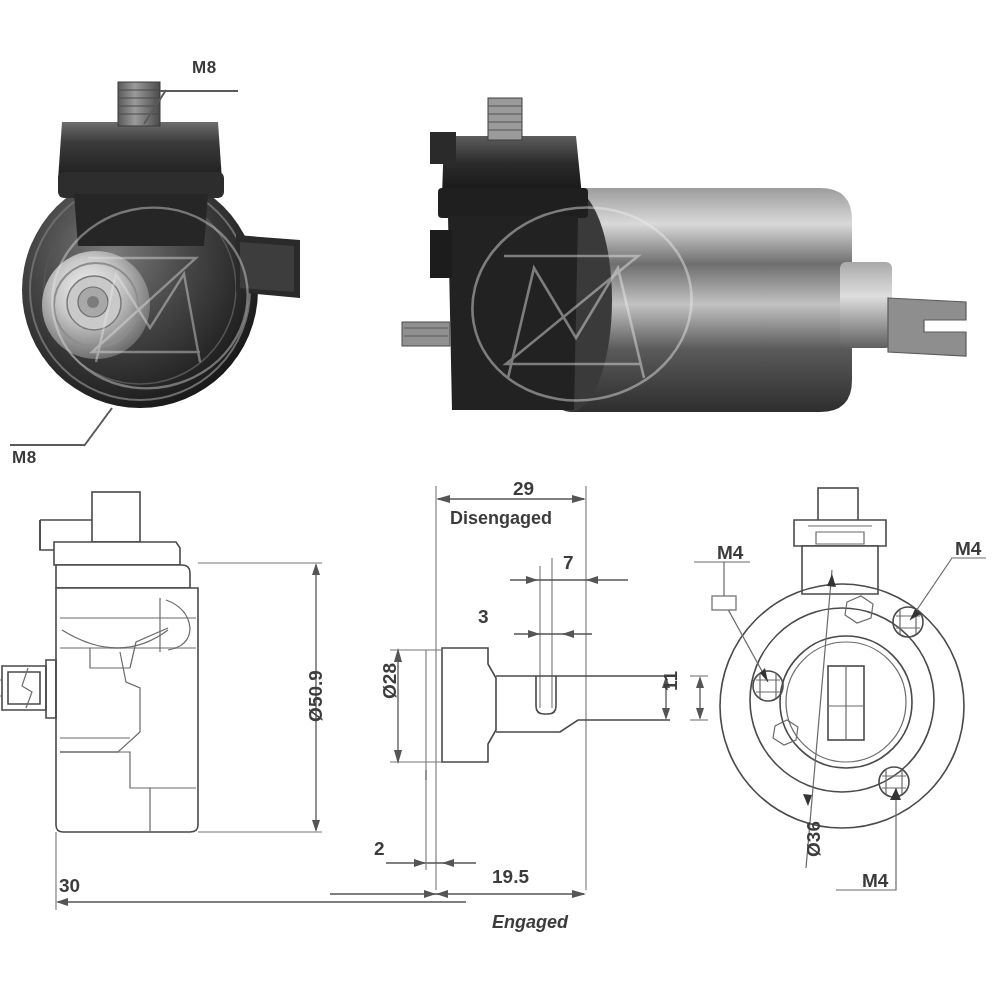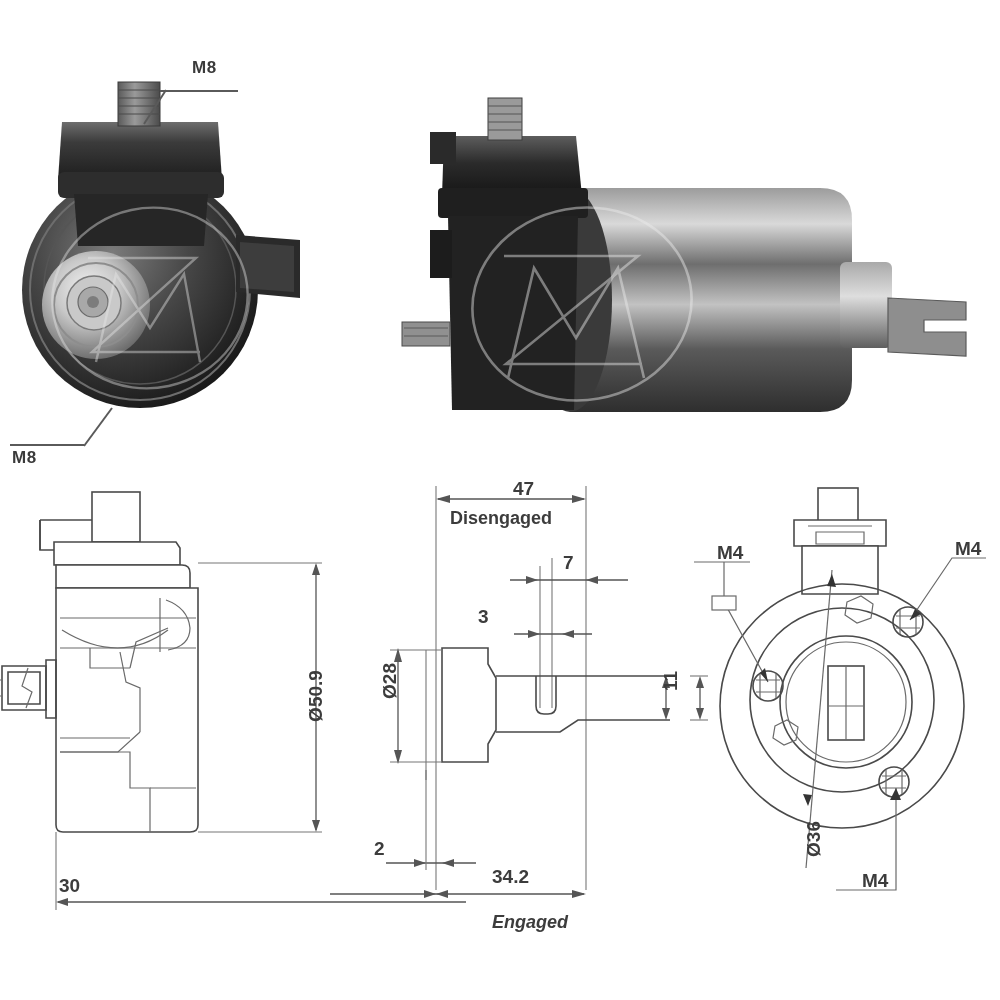--- a/index.html
+++ b/index.html
@@ -259,33 +259,33 @@
       <polygon points="96,393 84,389 84,397" fill="#555"></polygon>
       <polygon points="112,393 124,389 124,397" fill="#555"></polygon>
       <line class="ln-ext" x1="96" y1="300" x2="96" y2="400"></line>
 
       <line class="ln-dim" x1="0" y1="424" x2="254" y2="424"></line>
       <polygon points="106,424 94,420 94,428" fill="#555"></polygon>
       <polygon points="106,424 118,420 118,428" fill="#555"></polygon>
       <polygon points="256,424 242,420 242,428" fill="#555"></polygon>
     </svg>
 
-    <div class="dim" style="left:513px;top:8px;">47</div>
+    <div class="dim" style="left:513px;top:8px;">29</div>
     <div class="note" style="left:450px;top:38px;">Disengaged</div>
 
     <div class="dim" style="left:563px;top:82px;">7</div>
     <div class="dim" style="left:478px;top:136px;">3</div>
 
     <div class="dim rot" style="left:350px;top:200px;width:80px;text-align:center;">Ø28</div>
 
     <div class="dim rot" style="left:638px;top:200px;width:66px;text-align:center;">11</div>
 
     <div class="dim" style="left:374px;top:368px;">2</div>
 
-    <div class="dim" style="left:492px;top:396px;">34.2</div>
+    <div class="dim" style="left:492px;top:396px;">19.5</div>
     <div class="note" style="left:492px;top:442px;font-style:italic;">Engaged</div>
 
     <svg class="abs" style="left:690px;top:0px;" width="310" height="470" viewBox="0 0 310 470">
 
       <rect class="ln fillw" x="128" y="18" width="40" height="44"></rect>
       <path class="ln fillw" d="M104 50 L196 50 L196 76 L104 76 Z"></path>
       <path class="ln-thin" d="M118 56 L182 56"></path>
       <path class="ln-thin" d="M126 62 L174 62 L174 74 L126 74 Z"></path>
       <path class="ln fillw" d="M112 76 L188 76 L188 124 L112 124 Z"></path>
 

